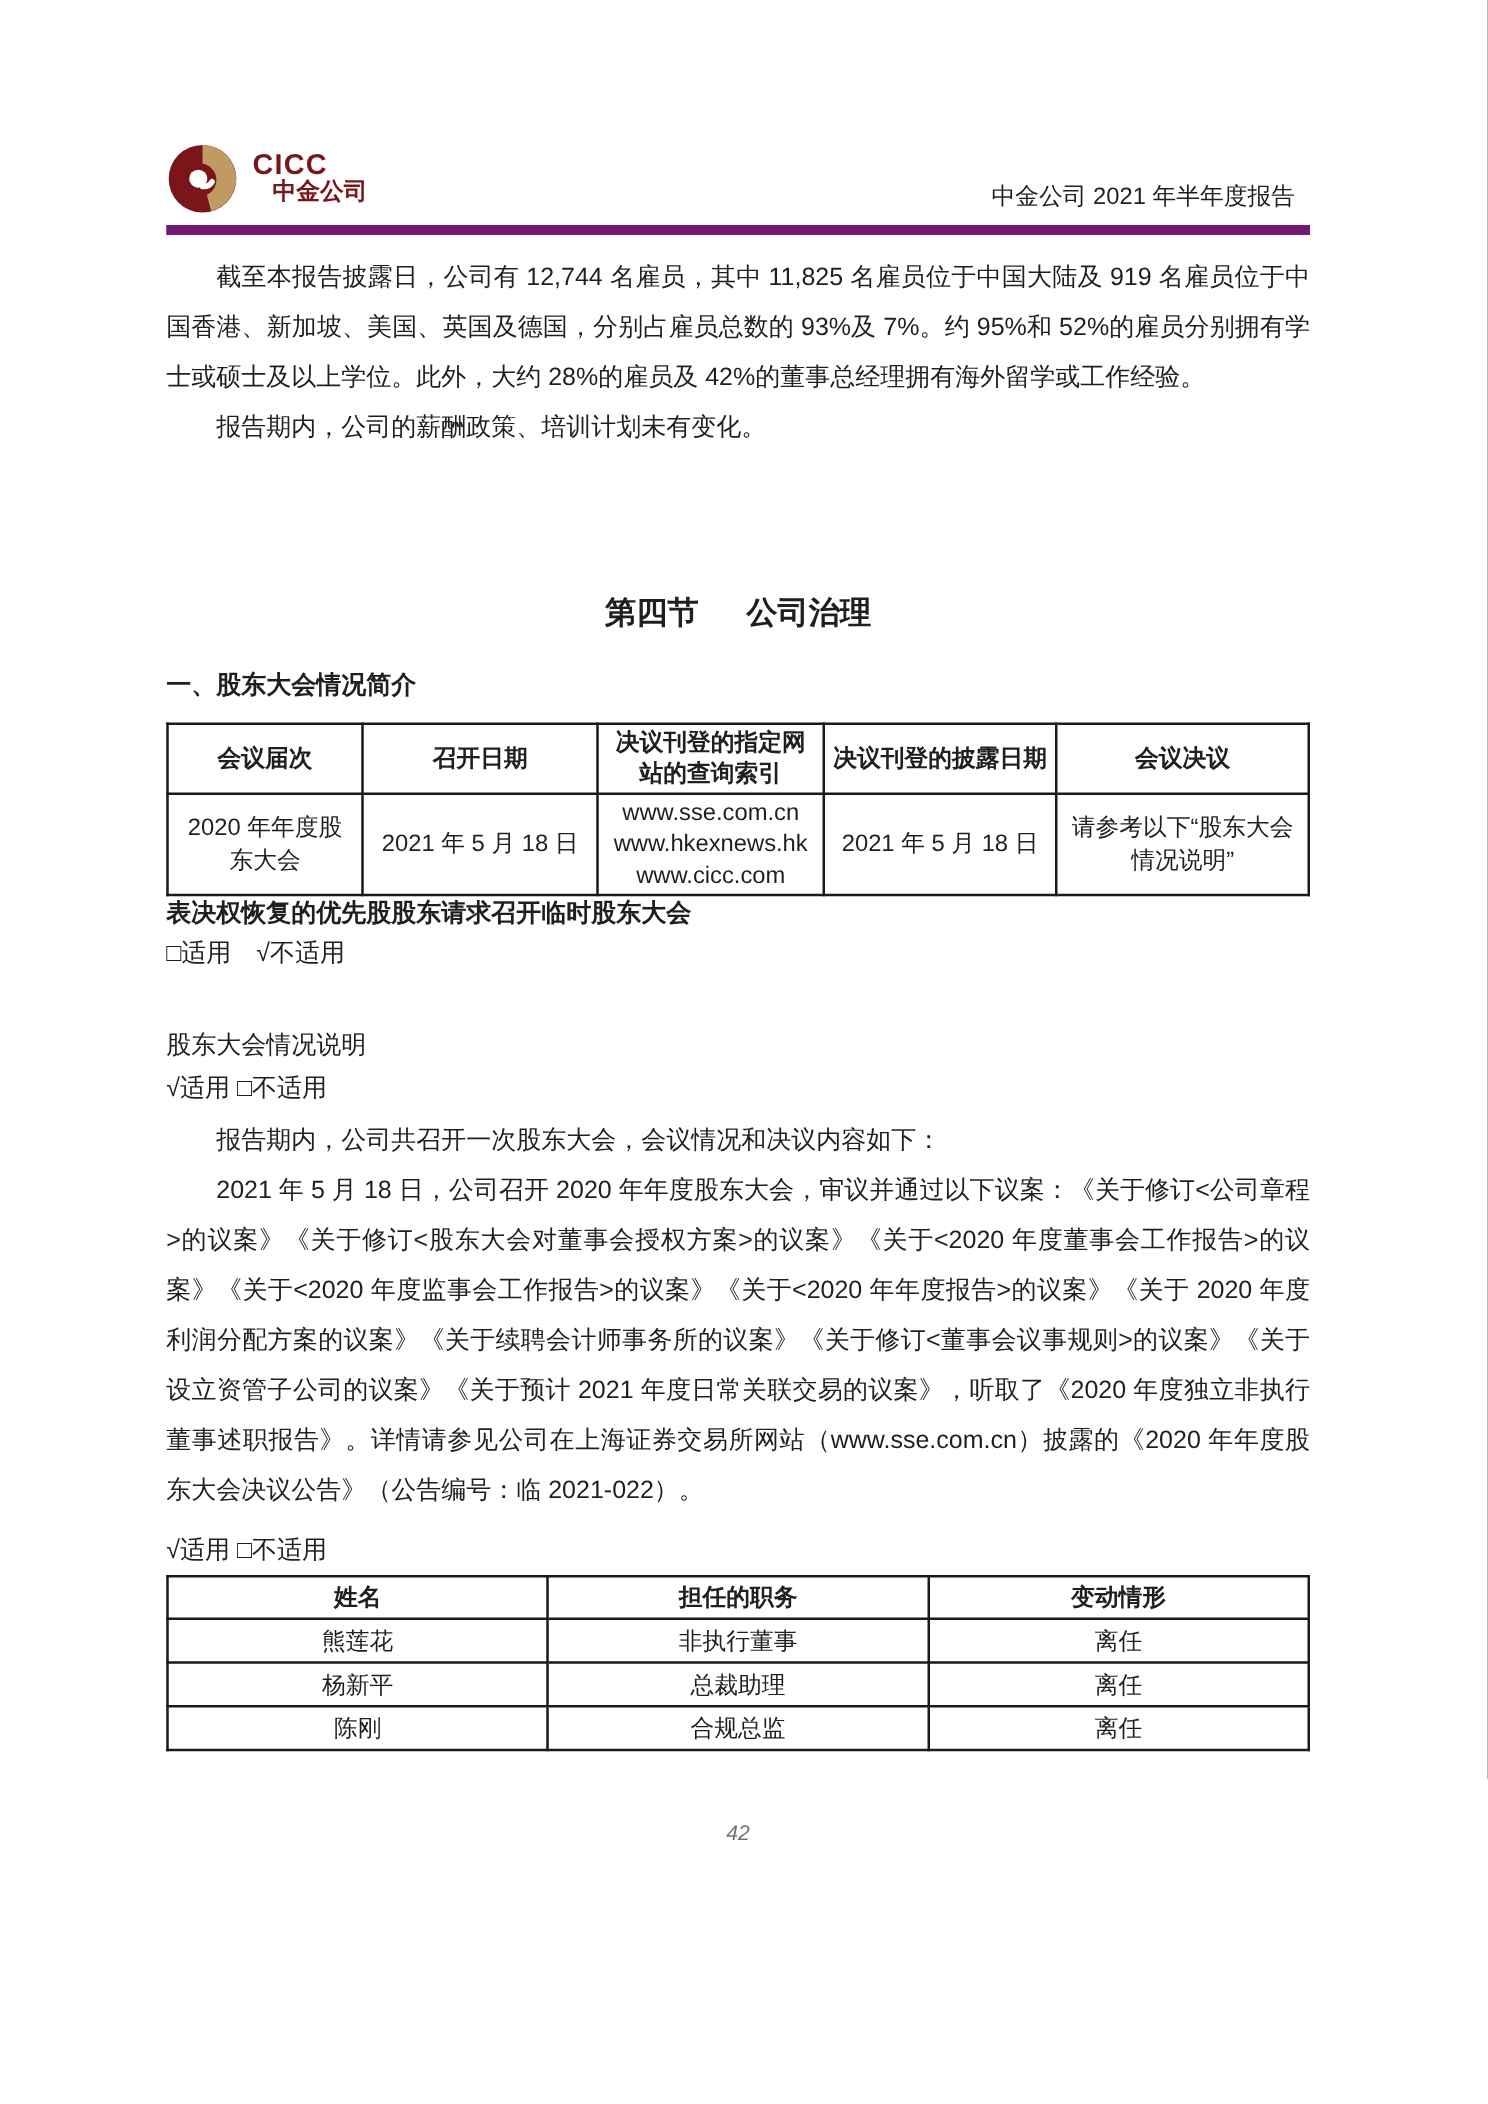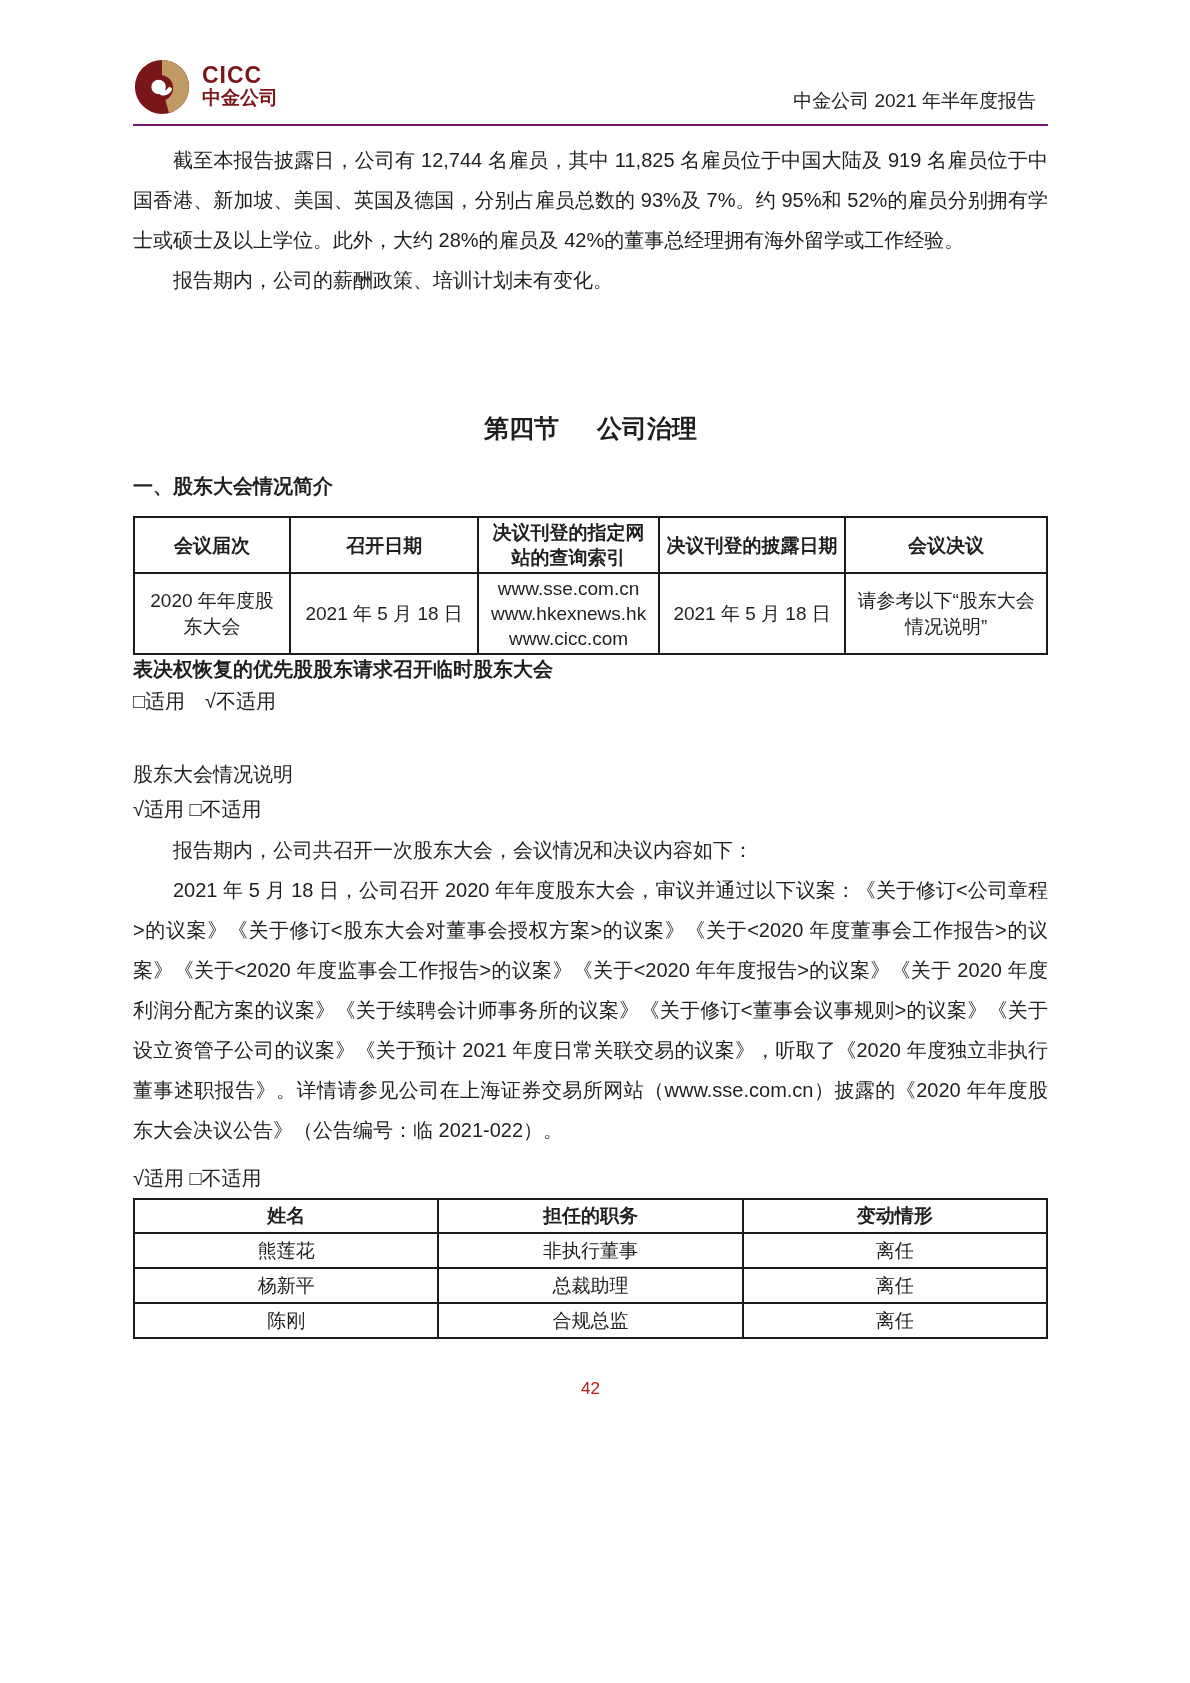--- a/index.html
+++ b/index.html
@@ -11,26 +11,26 @@
     background:#ffffff;
     font-family:"Liberation Sans","DejaVu Sans",sans-serif;
     color:#1f1f1f;
     overflow:hidden;
   }
   .content { margin-left:133px; width:915px; }
 
   
   .hdr {
     display:flex; justify-content:space-between; align-items:flex-end;
-    padding-top:56px; padding-bottom:8px;
-    border-bottom:2px solid #701a75;
+    padding-top:112px; padding-bottom:8px;
+    border-bottom:8px solid #701a75;
   }
   .logo { display:flex; align-items:center; gap:11px; }
   .logo-text .latin  { font-size:23px; font-weight:bold; color:#7a161a; letter-spacing:1px; line-height:1.05; }
-  .logo-text .cn     { font-size:19px; font-weight:bold; color:#7a161a; line-height:1.2; }
+  .logo-text .cn     { font-size:19px; font-weight:bold; color:#7a161a; line-height:1.2;margin-left:16px; }
   .report-title { font-size:19px; color:#1f1f1f; padding-bottom:2px; padding-right:12px; }
 
   
   .para { font-size:20px; line-height:40px; text-align:justify; text-indent:2em; }
   .p1 { margin-top:14px; }
   .p2 { margin-top:0; }
 
   .chapter {
     margin-top:110px; text-align:center;
     font-size:25px; font-weight:bold; line-height:36px;
@@ -58,21 +58,21 @@
   .a2 { margin-top:6px; }
   .expl-p1 { margin-top:6px; }
   .h2-sec { margin-top:24px; }
   .a3 { margin-top:13px; }
 
   .t2 { margin-top:5px; font-size:19px; }
   .t2 th { height:34px;margin-left:44px; }
   .t2 td { height:35px;margin-left:36px; }
   .t2 col { width:33.33%; }
 
-  .pageno { margin-top:40px; text-align:center; font-size:17px; color:#b91c1c; }
+  .pageno { margin-top:56px; text-align:center; font-size:17px; color:#737373;font-style:italic; }
 </style>
 </head>
 <body>
 
 <div class="page">
   <div class="content">
 
     <div class="hdr">
       <div class="logo">
         <svg width="58" height="60" viewBox="0 0 60 62" aria-hidden="true">

